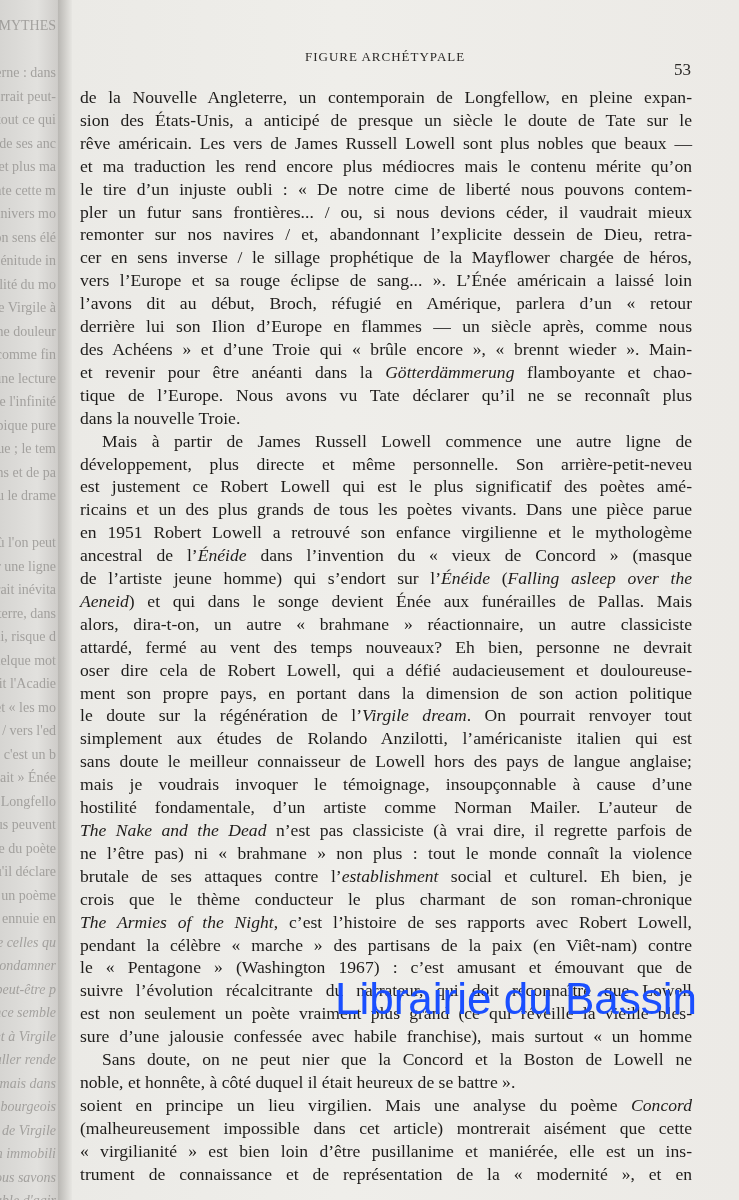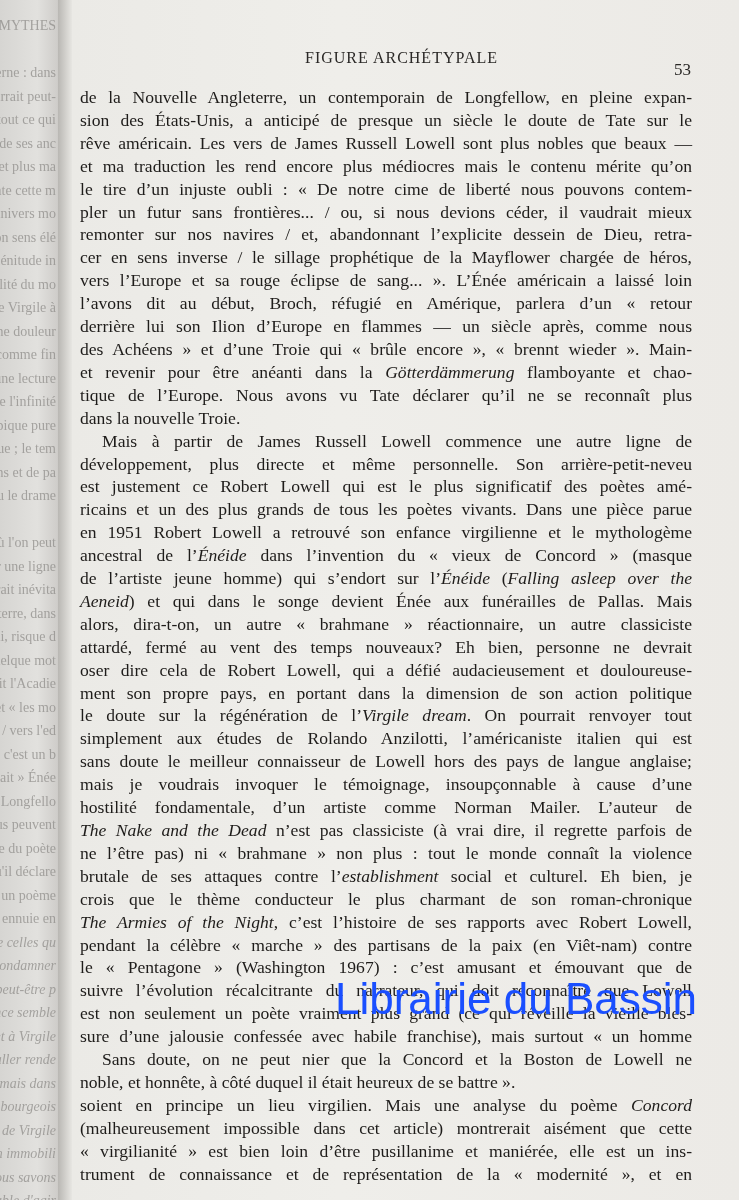--- a/index.html
+++ b/index.html
@@ -23,21 +23,21 @@
   .gutter {
     position: absolute; left: 58px; top: 0; width: 14px; height: 1200px;
     background: linear-gradient(to right, #b9b7b3, #e7e6e2);
   }
   .page {
     position: absolute; left: 72px; top: 0; width: 667px; height: 1200px;
     background: linear-gradient(to right, #ebeae6 0%, #efeeea 40%, #eceae6 100%);
   }
   .running-head {
     position: absolute; left: 233px; top: 49px;
-    font-size: 16px; letter-spacing: 1px; color: #2a2826;
+    font-size: 13px; letter-spacing: 1px; color: #2a2826;
   }
   .page-number {
     position: absolute; left: 602px; top: 60px;
     font-size: 17px; color: #2a2826;
   }
   .body-text {
     position: absolute; left: 8px; top: 86px; width: 612px;
     font-size: 17.6px; line-height: 22.9px; color: #1e1c1a;
     text-align: justify; hyphens: manual;
   }

